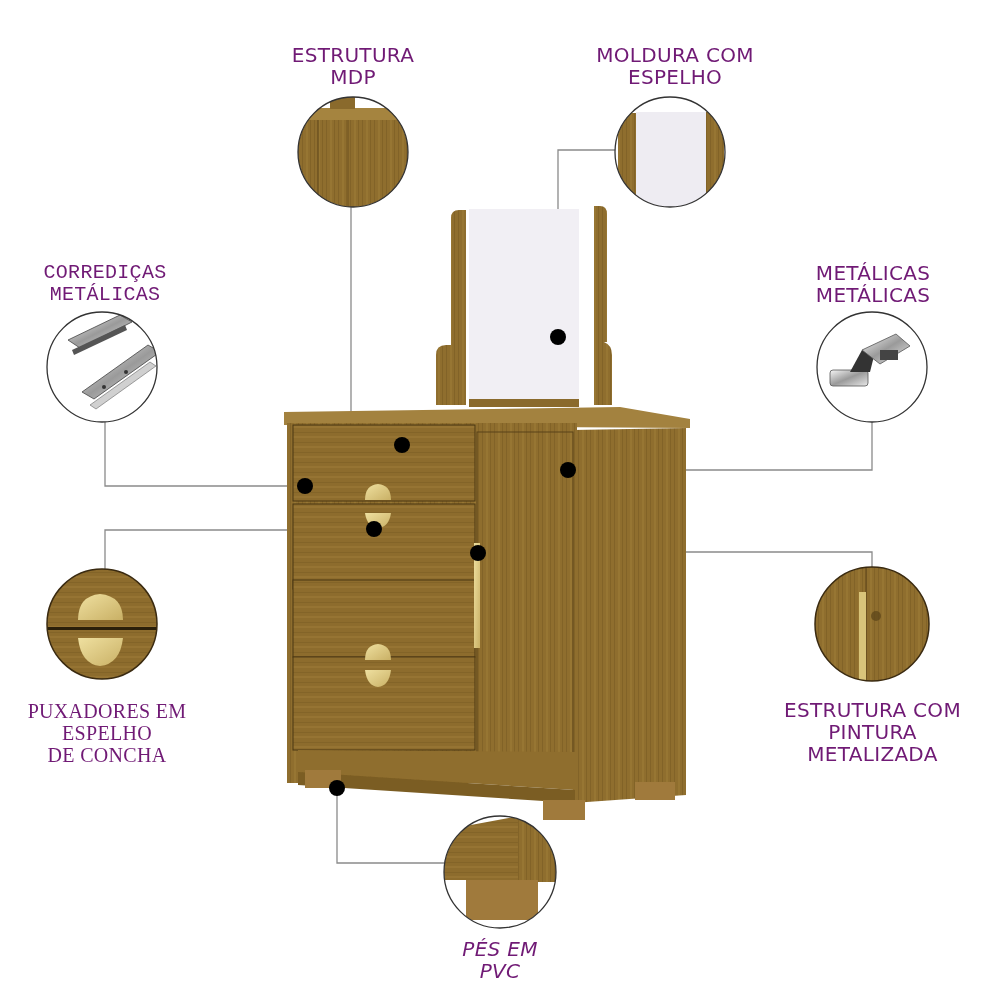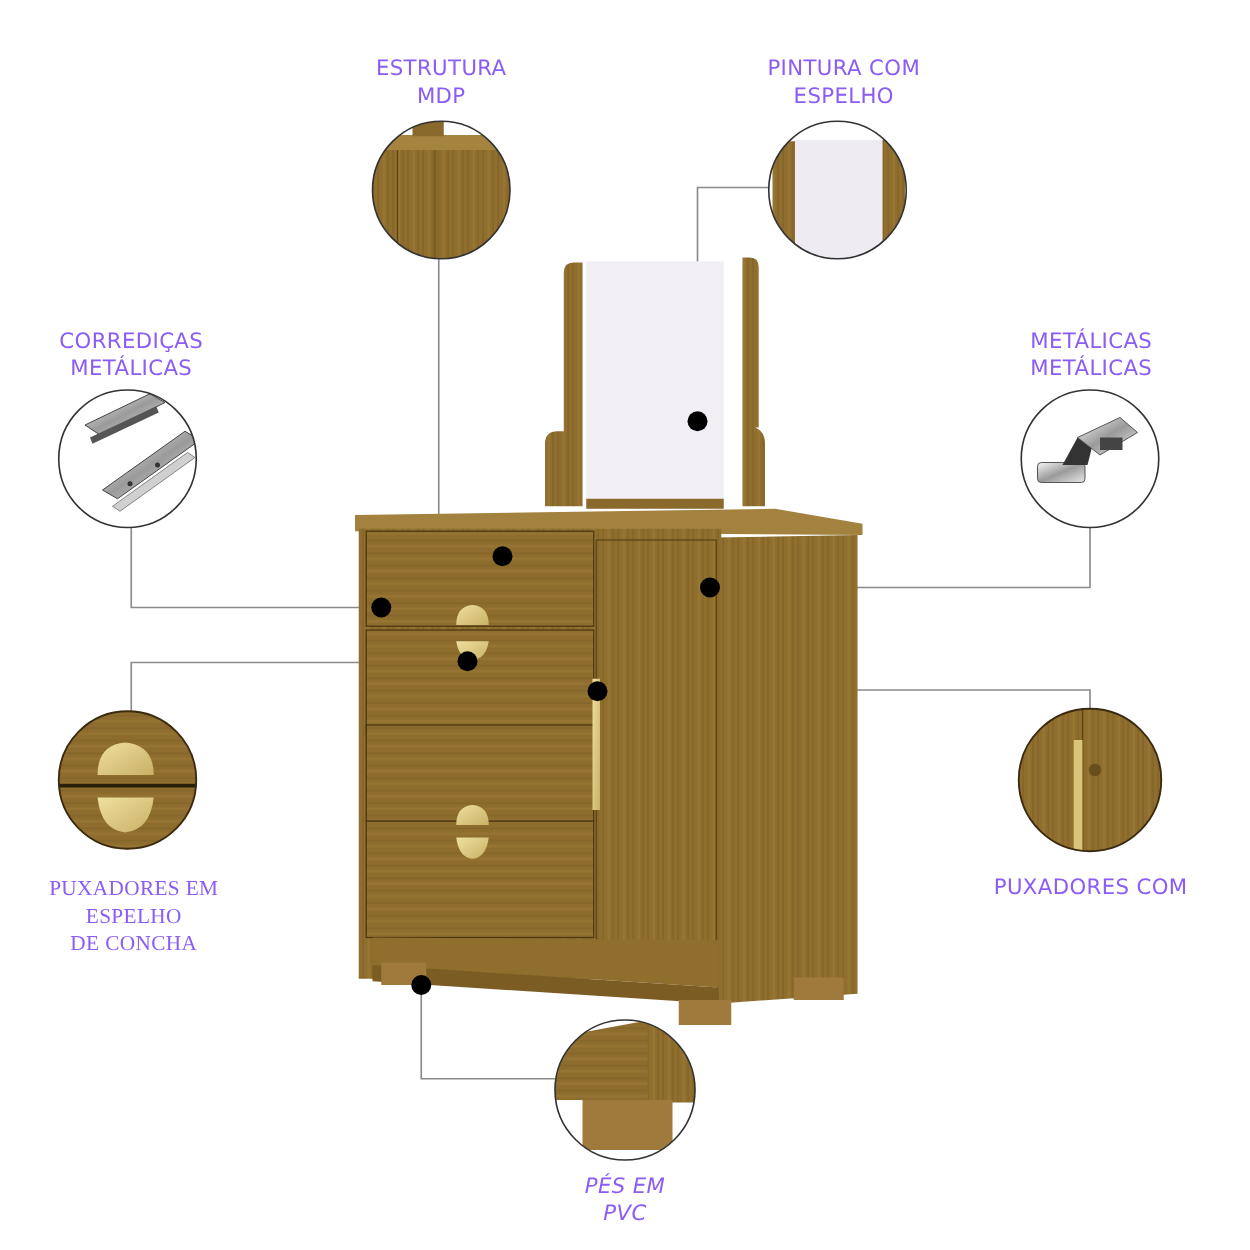--- a/index.html
+++ b/index.html
@@ -1,17 +1,17 @@
 <!DOCTYPE html>
 <html><head>
 <meta charset="utf-8">
 <style>
   html, body { margin:0; padding:0; background:#ffffff; }
   body { width:1000px; height:1000px; position:relative; overflow:hidden; font-family:"DejaVu Sans", sans-serif; }
-  .label { position:absolute; text-align:center; color:#8b5cf6; font-size:17px; line-height:22px; letter-spacing:0.3px; font-weight:400; }
+  .label { position:absolute; text-align:center; color:#701a75; font-size:20px; line-height:22px; letter-spacing:0.3px; font-weight:400; }
   .label span { display:block; }
   svg.scene { position:absolute; left:0; top:0; }
 </style>
 </head>
 <body>
 
 <svg class="scene" width="1000" height="1000" viewBox="0 0 1000 1000" xmlns="http://www.w3.org/2000/svg">
   <defs>
     <pattern id="woodV" width="12" height="40" patternUnits="userSpaceOnUse">
       <rect width="12" height="40" fill="#8f6e2e"></rect>
@@ -177,40 +177,41 @@
   </g>
   <circle cx="500" cy="872" r="56" fill="none" stroke="#333" stroke-width="1.3"></circle>
 </svg>
 
 <div class="label" style="left:283px; top:44px; width:140px;">
   <span>ESTRUTURA</span>
   <span>MDP</span>
 </div>
 
 <div class="label" style="left:590px; top:44px; width:170px;">
-  <span>PINTURA COM</span>
+  <span>MOLDURA COM</span>
   <span>ESPELHO</span>
 </div>
 
-<div class="label" style="left:30px; top:262px; width:150px;">
+<div class="label" style="left:30px; top:262px; width:150px;font-family:Liberation Mono, monospace;">
   <span>CORREDIÇAS</span>
   <span>METÁLICAS</span>
 </div>
 
 <div class="label" style="left:798px; top:262px; width:150px;">
   <span>METÁLICAS</span>
   <span>METÁLICAS</span>
 </div>
 
 <div class="label" style="left:22px; top:700px; width:170px;font-family:Liberation Serif, serif;">
   <span>PUXADORES EM</span>
   <span>ESPELHO</span>
   <span>DE CONCHA</span>
 </div>
 
 <div class="label" style="left:765px; top:699px; width:215px;">
-  <span>PUXADORES COM</span>
+  <span>ESTRUTURA COM</span>
+  <span>PINTURA METALIZADA</span>
 </div>
 
 <div class="label" style="left:440px; top:938px; width:120px;font-style:italic;">
   <span>PÉS EM</span>
   <span>PVC</span>
 </div>
 
 </body></html>

